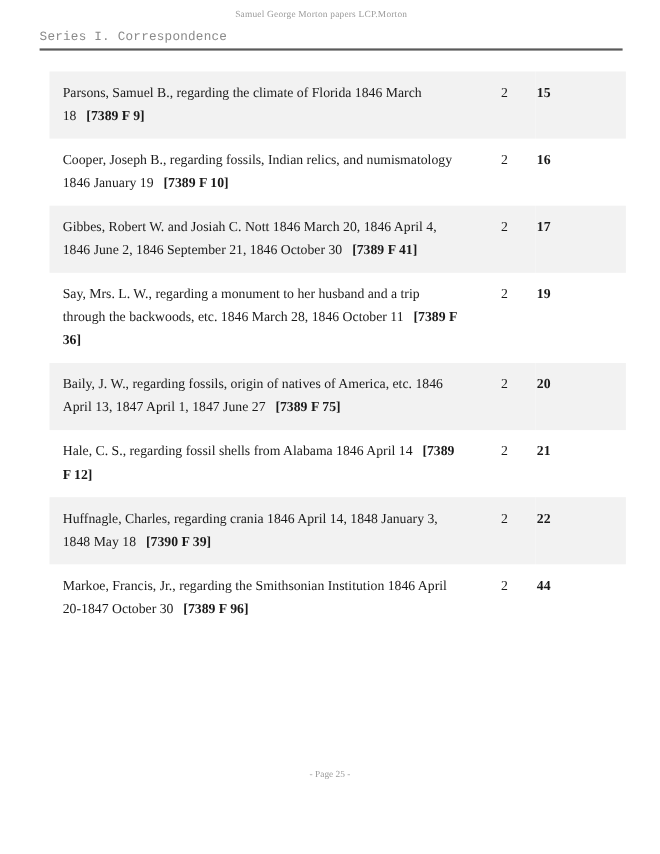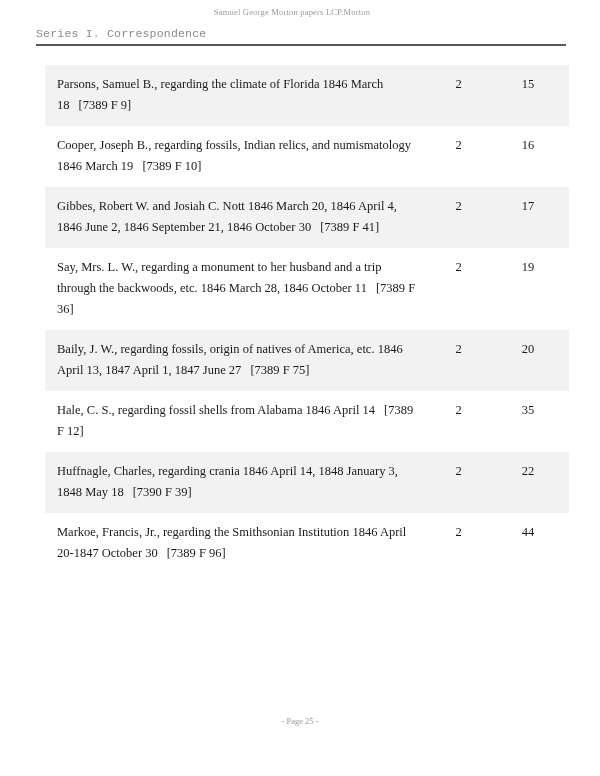--- a/index.html
+++ b/index.html
@@ -67,29 +67,30 @@
     padding: 9px 12px 10px 12px;
     box-sizing: border-box;
   }
   td.box {
     width: 55px;
     text-align: center;
     padding-top: 9px;
   }
   td.folder {
     width: 80px;
-    text-align: center;
     padding-top: 9px;
+    font-weight: bold;
   }
   .ref {
     margin-left: 9px;
+    font-weight: bold;
   }
   .page-footer {
     position: absolute;
-    top: 716px;
+    top: 698px;
     left: 0;
     width: 600px;
     text-align: center;
     font-family: "Liberation Serif", serif;
     font-size: 8.5px;
     color: #9a9a9a;
   }
 </style>
 </head>
 <body>
@@ -101,21 +102,21 @@
 <div class="divider"></div>
 
 <table class="entries-table">
   <tbody>
     <tr>
       <td class="desc"><span>Parsons, Samuel B., regarding the climate of Florida 1846 March 18</span><span class="ref">[7389 F 9]</span></td>
       <td class="box">2</td>
       <td class="folder">15</td>
     </tr>
     <tr>
-      <td class="desc"><span>Cooper, Joseph B., regarding fossils, Indian relics, and numismatology 1846 March 19</span><span class="ref">[7389 F 10]</span></td>
+      <td class="desc"><span>Cooper, Joseph B., regarding fossils, Indian relics, and numismatology 1846 January 19</span><span class="ref">[7389 F 10]</span></td>
       <td class="box">2</td>
       <td class="folder">16</td>
     </tr>
     <tr>
       <td class="desc"><span>Gibbes, Robert W. and Josiah C. Nott 1846 March 20, 1846 April 4, 1846 June 2, 1846 September 21, 1846 October 30</span><span class="ref">[7389 F 41]</span></td>
       <td class="box">2</td>
       <td class="folder">17</td>
     </tr>
     <tr>
       <td class="desc"><span>Say, Mrs. L. W., regarding a monument to her husband and a trip through the backwoods, etc. 1846 March 28, 1846 October 11</span><span class="ref">[7389 F 36]</span></td>
@@ -123,21 +124,21 @@
       <td class="folder">19</td>
     </tr>
     <tr>
       <td class="desc"><span>Baily, J. W., regarding fossils, origin of natives of America, etc. 1846 April 13, 1847 April 1, 1847 June 27</span><span class="ref">[7389 F 75]</span></td>
       <td class="box">2</td>
       <td class="folder">20</td>
     </tr>
     <tr>
       <td class="desc"><span>Hale, C. S., regarding fossil shells from Alabama 1846 April 14</span><span class="ref">[7389 F 12]</span></td>
       <td class="box">2</td>
-      <td class="folder">35</td>
+      <td class="folder">21</td>
     </tr>
     <tr>
       <td class="desc"><span>Huffnagle, Charles, regarding crania 1846 April 14, 1848 January 3, 1848 May 18</span><span class="ref">[7390 F 39]</span></td>
       <td class="box">2</td>
       <td class="folder">22</td>
     </tr>
     <tr>
       <td class="desc"><span>Markoe, Francis, Jr., regarding the Smithsonian Institution 1846 April 20-1847 October 30</span><span class="ref">[7389 F 96]</span></td>
       <td class="box">2</td>
       <td class="folder">44</td>

